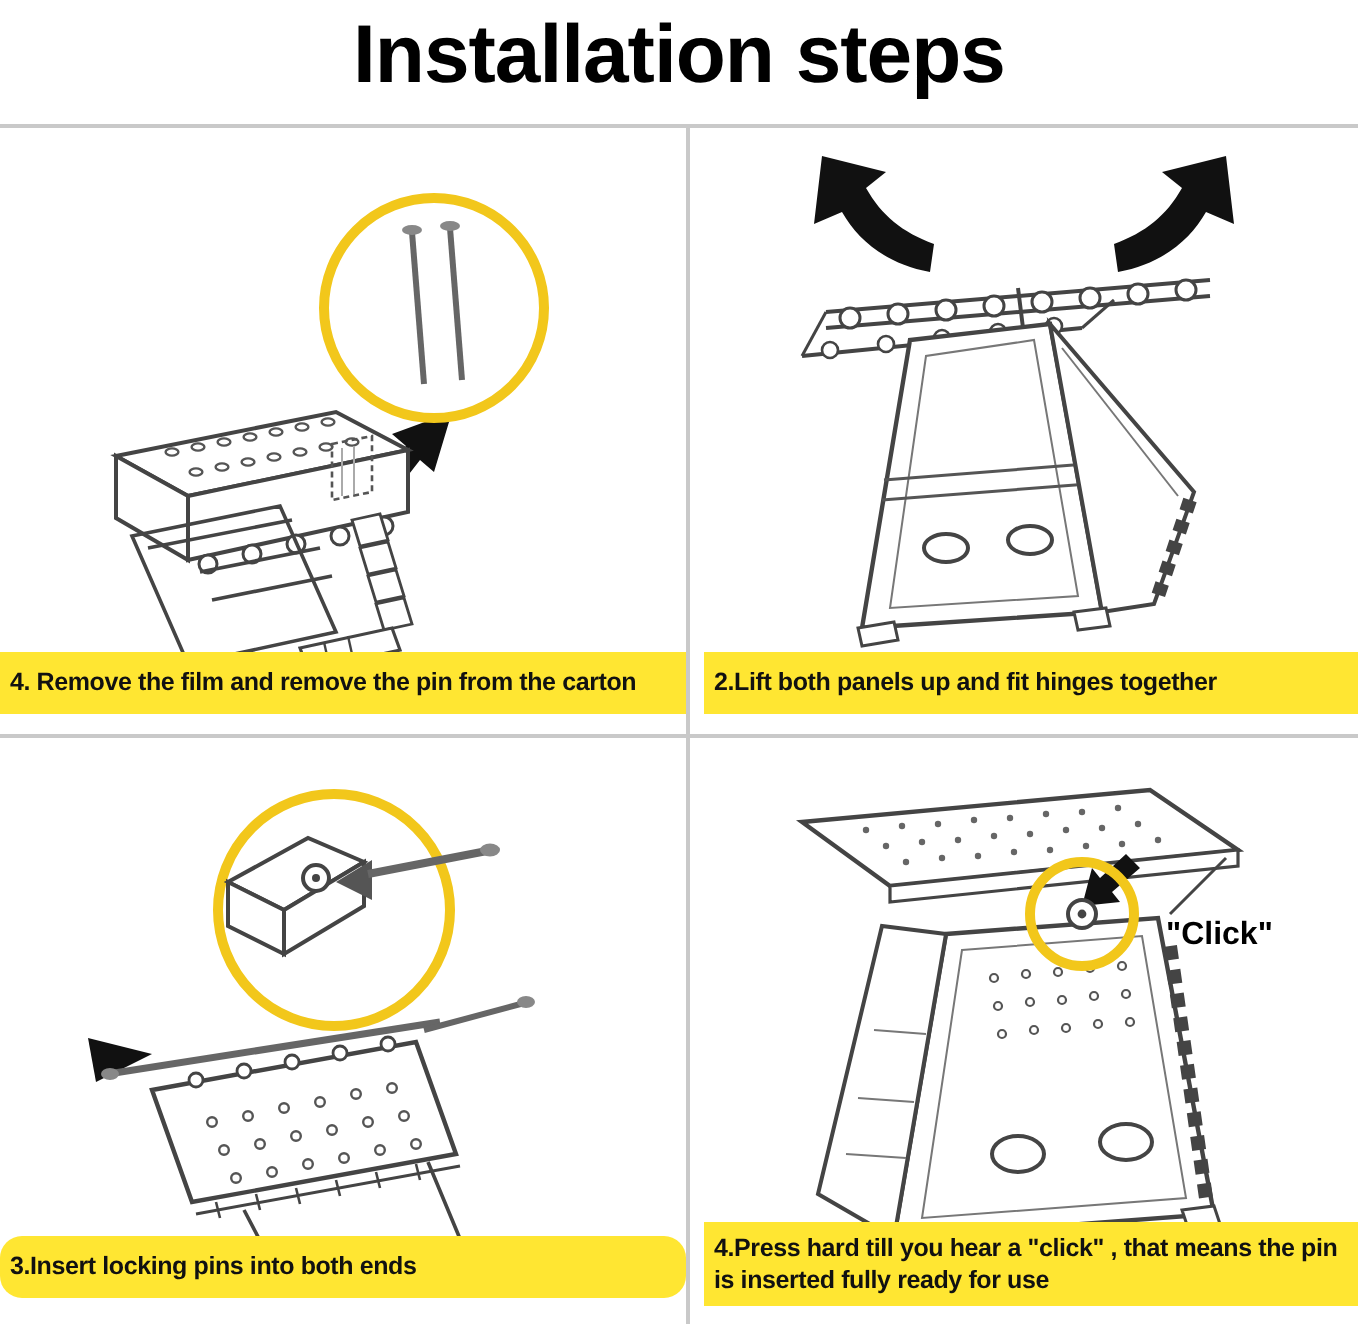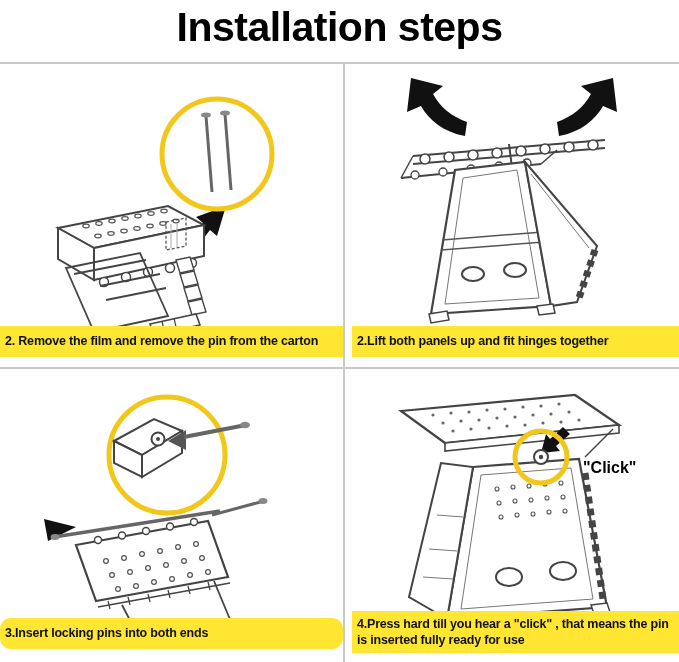--- a/index.html
+++ b/index.html
@@ -95,21 +95,21 @@
           <polygon points="176,196 190,193 194,206 180,209"></polygon>
           <polygon points="180,210 194,207 198,220 184,223"></polygon>
           <polygon points="184,224 198,221 202,234 188,237"></polygon>
           <polygon points="188,238 202,235 206,248 192,251"></polygon>
         </g>
         <polygon points="150,260 196,250 200,261 154,271" fill="#fff" stroke="#444" stroke-width="1.6"></polygon>
         <line x1="162" y1="257" x2="164" y2="266" stroke="#444" stroke-width="1.2"></line>
         <line x1="174" y1="254" x2="176" y2="263" stroke="#444" stroke-width="1.2"></line>
       </g>
     </svg>
-    <div class="caption c1">2. Remove the film and remove the pin from the carton</div>
+    <div class="caption c1">4. Remove the film and remove the pin from the carton</div>
   </div>
 
   <div class="panel p2">
     <svg viewBox="0 0 334 303">
       <path d="M120,72 C98,68 84,56 76,42 L62,48 L66,14 L98,22 L88,30 C96,44 106,52 122,58 Z" fill="#111"></path>
       <path d="M214,72 C236,68 250,56 258,42 L272,48 L268,14 L236,22 L246,30 C238,44 228,52 212,58 Z" fill="#111"></path>
       <g>
         <line x1="68" y1="92" x2="260" y2="76" stroke="#444" stroke-width="2"></line>
         <line x1="68" y1="100" x2="260" y2="84" stroke="#444" stroke-width="2"></line>
         <g fill="#fff" stroke="#444" stroke-width="1.5">

